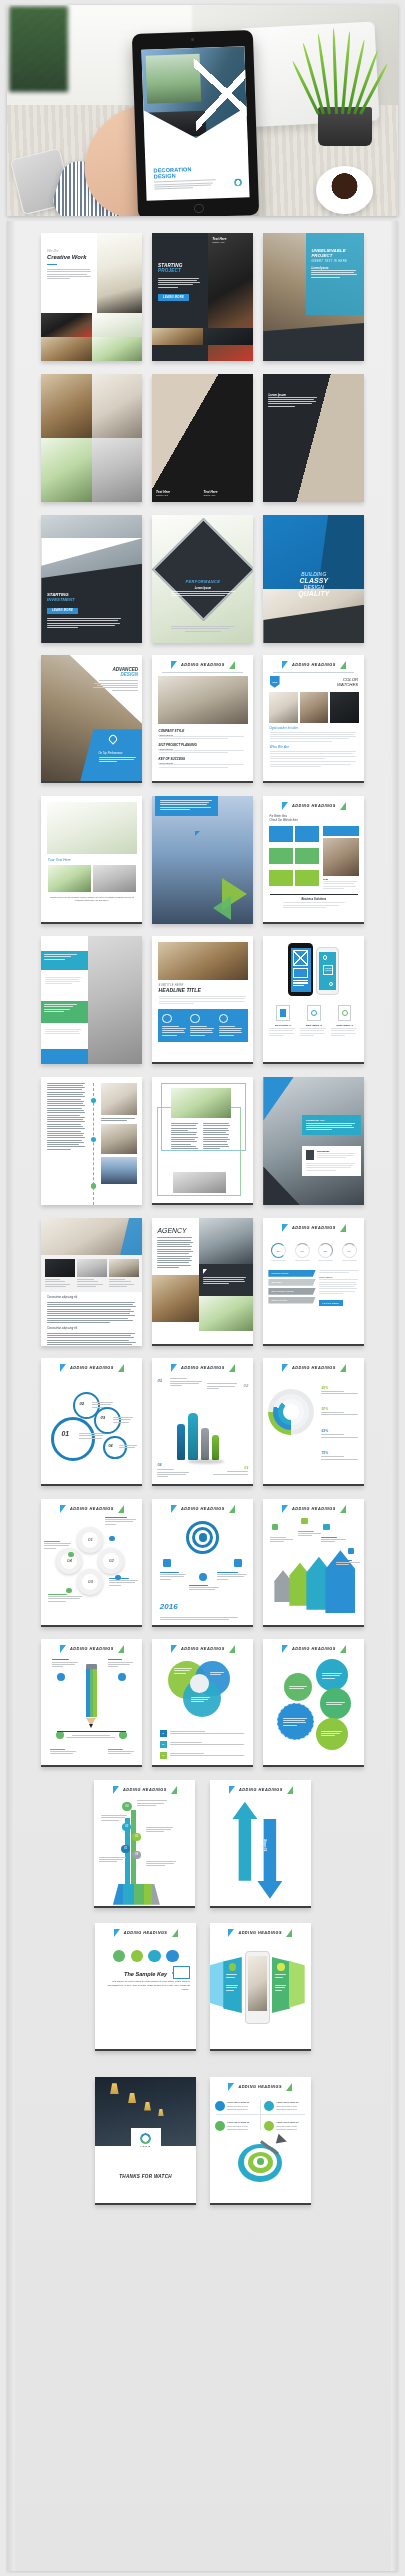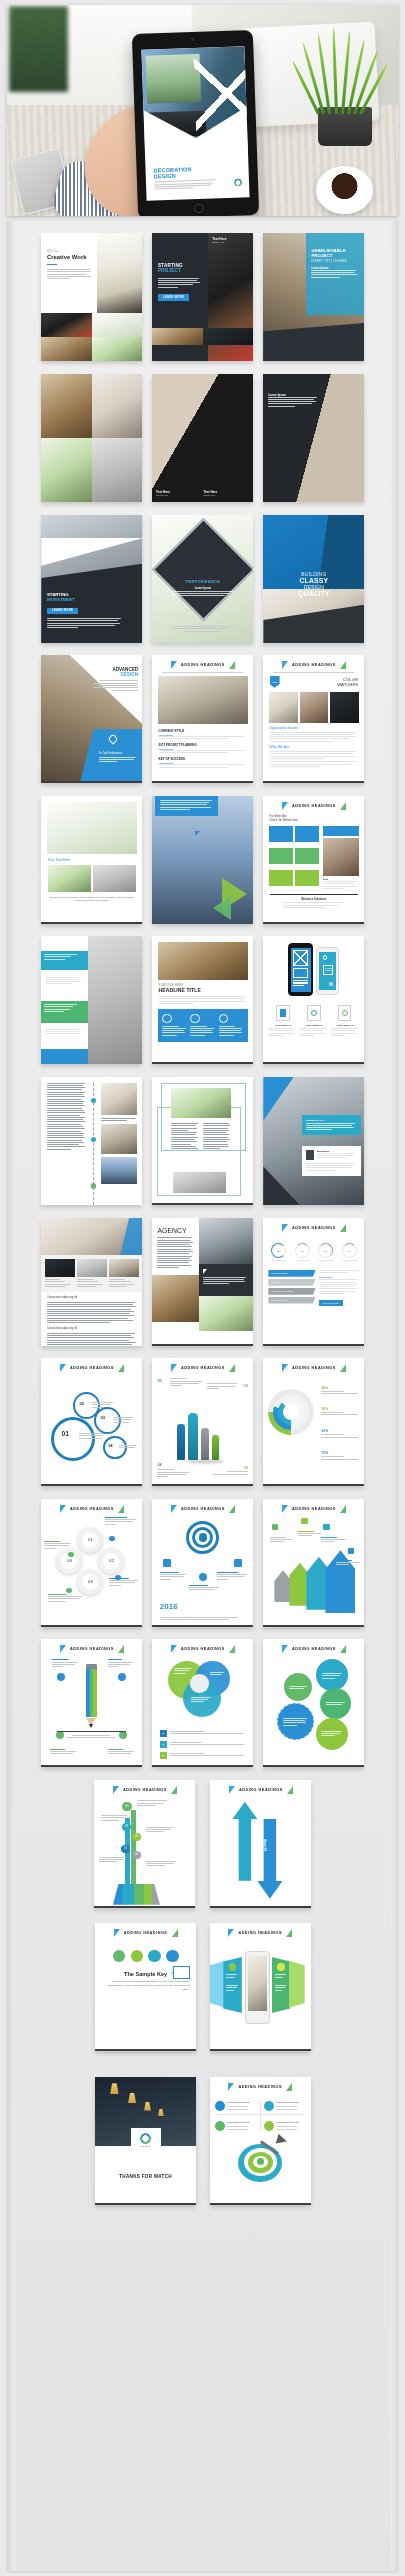--- a/index.html
+++ b/index.html
@@ -82,21 +82,21 @@
   .sheet{position:absolute;left:7.4px;top:221px;width:391px;height:2350px;
     background:linear-gradient(180deg,#efefef,#e4e4e4);box-shadow:0 0.6px 2.5px rgba(0,0,0,.12);}
   .sheet-rail{position:absolute;top:0;bottom:0;width:7.4px;
     background:linear-gradient(90deg,#d6d6d6,#ececec);}
   .rail-l{left:0;} .rail-r{right:0;background:linear-gradient(270deg,#d6d6d6,#ececec);}
 
   .row{position:absolute;left:0;right:0;display:flex;justify-content:center;gap:10px;}
   .pg{position:relative;width:101px;background:#fff;overflow:hidden;
       box-shadow:0 2.5px 4.3px rgba(0,0,0,.17); flex:none;}
   .pg:after{content:"";position:absolute;left:0;right:0;bottom:0;height:1.9px;background:#3b3f42;}
-  .pg.nob:after{display:none;} .pg.std{height:128px;}
+  .pg.nob:after{display:none;} .pg.std{height:128px;font-style:italic;}
 
   
   .hd{display:flex;align-items:center;justify-content:center;gap:4.3px;padding:5.6px 5.6px 3.1px;}
   .hd .tri-b{width:0;height:0;border-left:6.8px solid #34a6dd;border-bottom:8px solid transparent;}
   .hd .tri-g{width:0;height:0;border-right:6.8px solid #63b96a;border-top:8px solid transparent;}
   .hd .ht{font-size:3.8px;font-weight:bold;letter-spacing:0.5px;color:#21272b;white-space:nowrap;}
   .hd-rule{height:0.6px;background:#c9d2d6;margin:0 10px 3.7px;}
 
   .fill{position:absolute;inset:0;}
   .ph{background-size:cover;background-position:center;}

